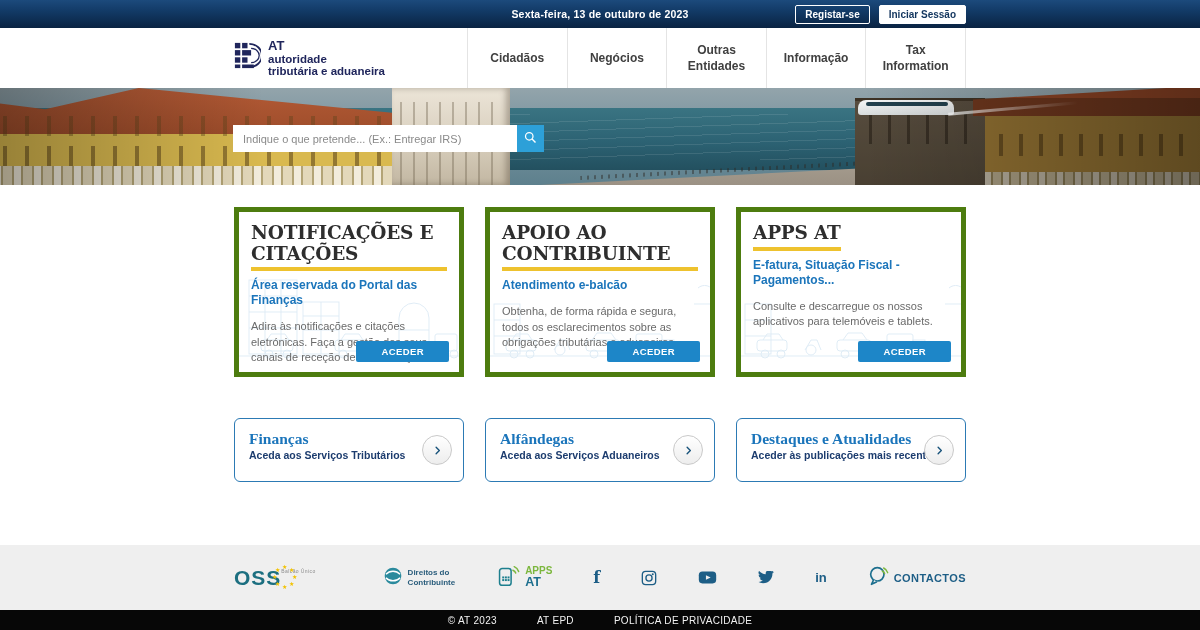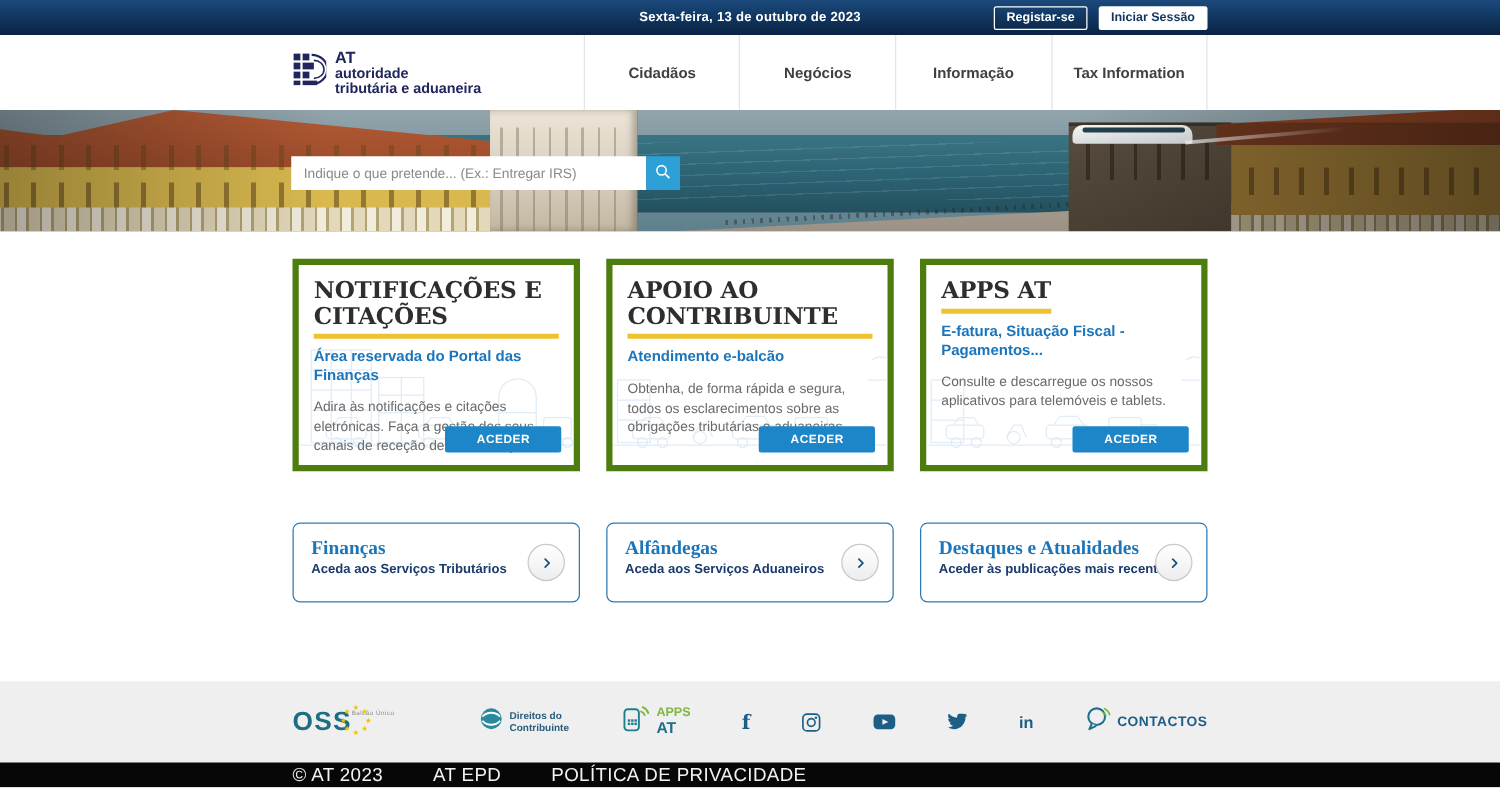--- a/index.html
+++ b/index.html
@@ -85,21 +85,21 @@
   .apps-text .l1 { display:block; font-size:10px; font-weight:bold; color:#7cb73e; line-height:1; }
   .apps-text .l2 { display:block; font-size:12.5px; font-weight:bold; color:#1d6f8e; line-height:1.1; }
   .social { display:flex; align-items:center; cursor:pointer; }
   .fb-glyph { font-size:16px; font-weight:bold; color:#1d5e86; font-family:"DejaVu Serif", serif; }
   .li-glyph { font-size:13px; font-weight:bold; color:#1d5e86; }
   .contactos { display:flex; align-items:center; gap:4px; cursor:pointer; }
   .contactos-label { font-size:11px; font-weight:bold; color:#1d5e86; letter-spacing:.4px; }
 
   
   .bottombar { position:absolute; left:0; right:0; bottom:0; height:20px; background:#070707; }
-  .bottombar-inner { width:732px; margin:0 auto; height:100%; display:flex; align-items:center; justify-content:flex-start; color:#f2f2f2; font-size:15px; letter-spacing:.3px; }
+  .bottombar-inner { width:732px; margin:0 auto; height:100%; display:flex; align-items:center; justify-content:center; color:#f2f2f2; font-size:10px; letter-spacing:.3px; }
   .bottombar-inner span { cursor:default; }
   .bb-link { cursor:pointer;margin-left:40px; }
 </style>
 </head>
 <body>
 
 <div class="page">
 
   <div class="topbar">
     <div class="topbar-inner">
@@ -130,20 +130,21 @@
         </span>
         <div class="logo-text">
           <span class="logo-acronym">AT</span>
           <span class="logo-l1">autoridade</span>
           <span class="logo-l2">tributária e aduaneira</span>
         </div>
       </div>
       <nav class="nav">
         <div class="nav-item">Cidadãos</div>
         <div class="nav-item">Negócios</div>
+        <div class="nav-item">Outras Entidades</div>
         <div class="nav-item">Informação</div>
         <div class="nav-item">Tax Information</div>
       </nav>
     </div>
   </header>
 
   <div class="hero">
     <div class="hero-sky"></div>
     <div class="hero-water"></div>
     <div class="hero-streaks"></div>

